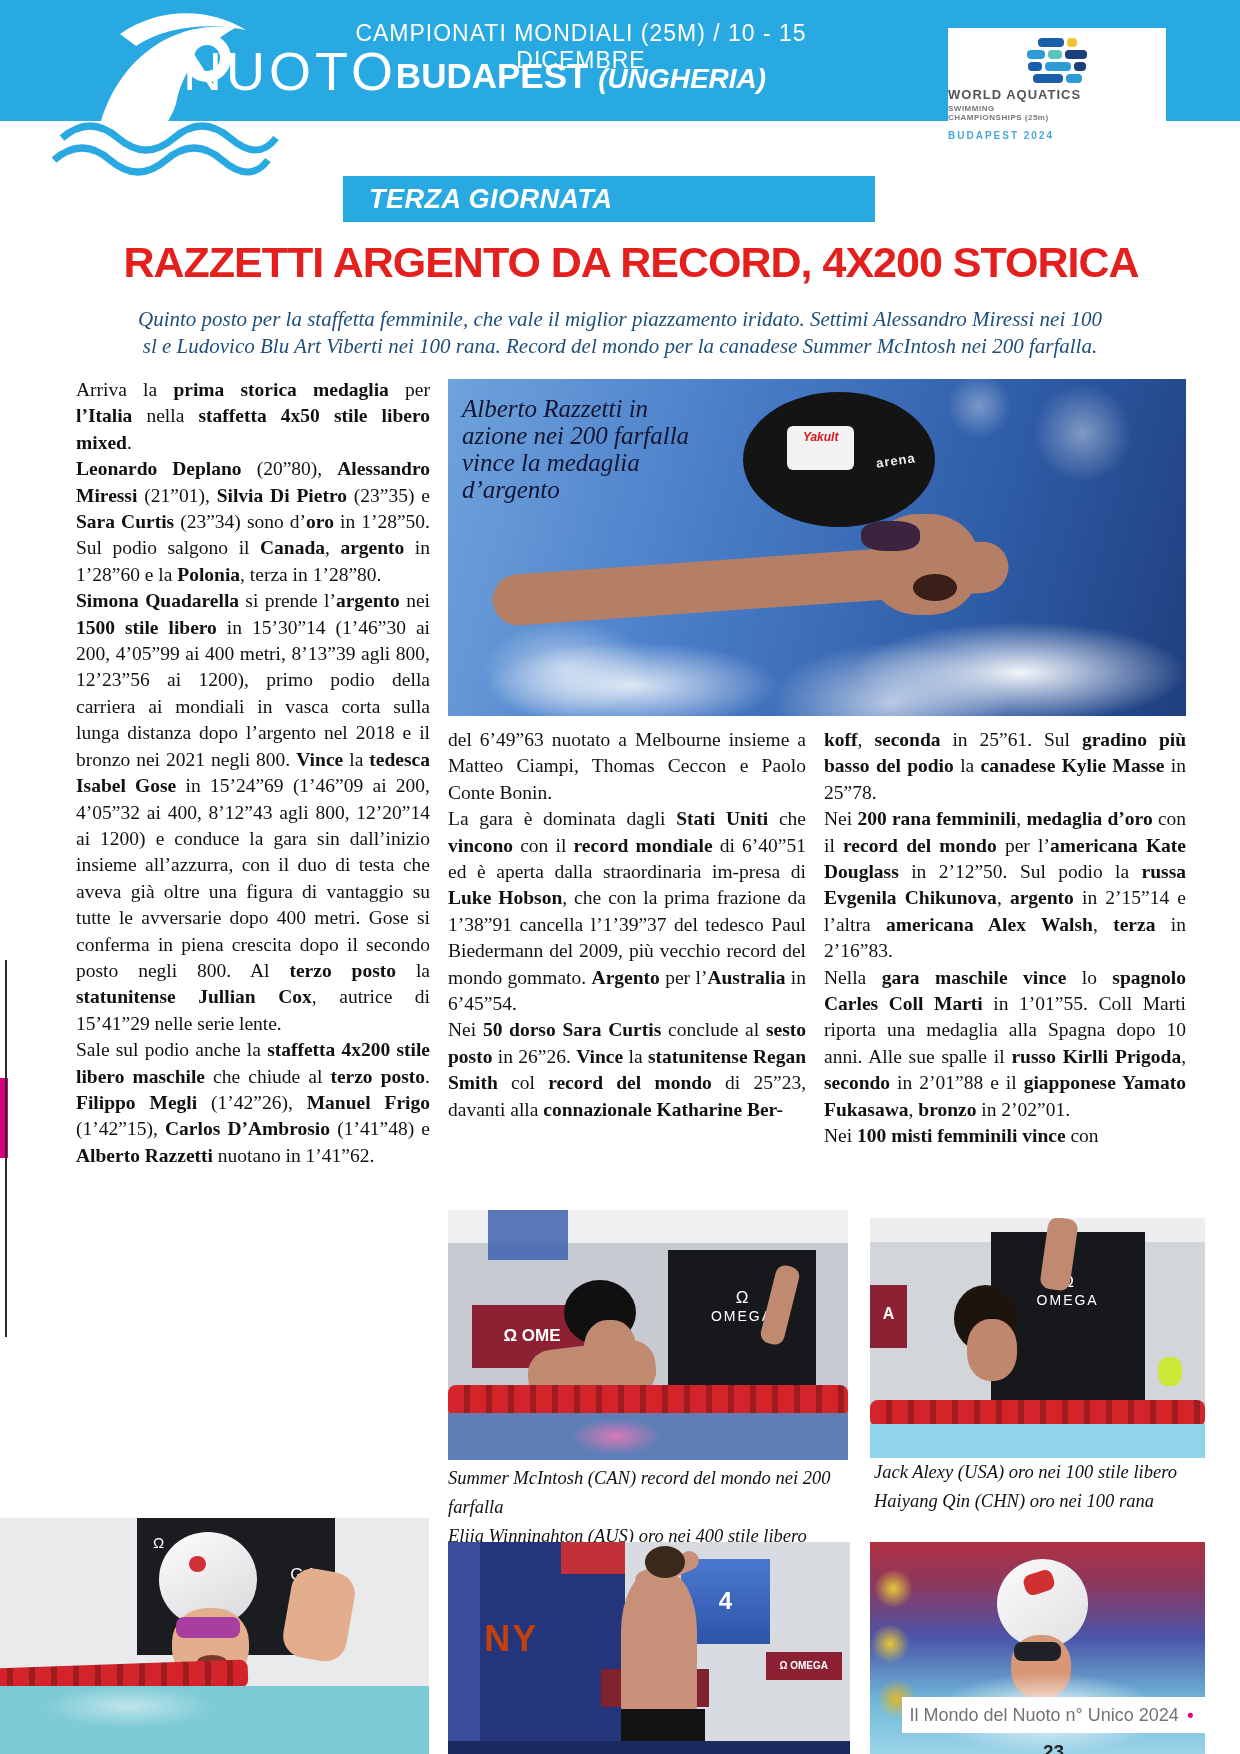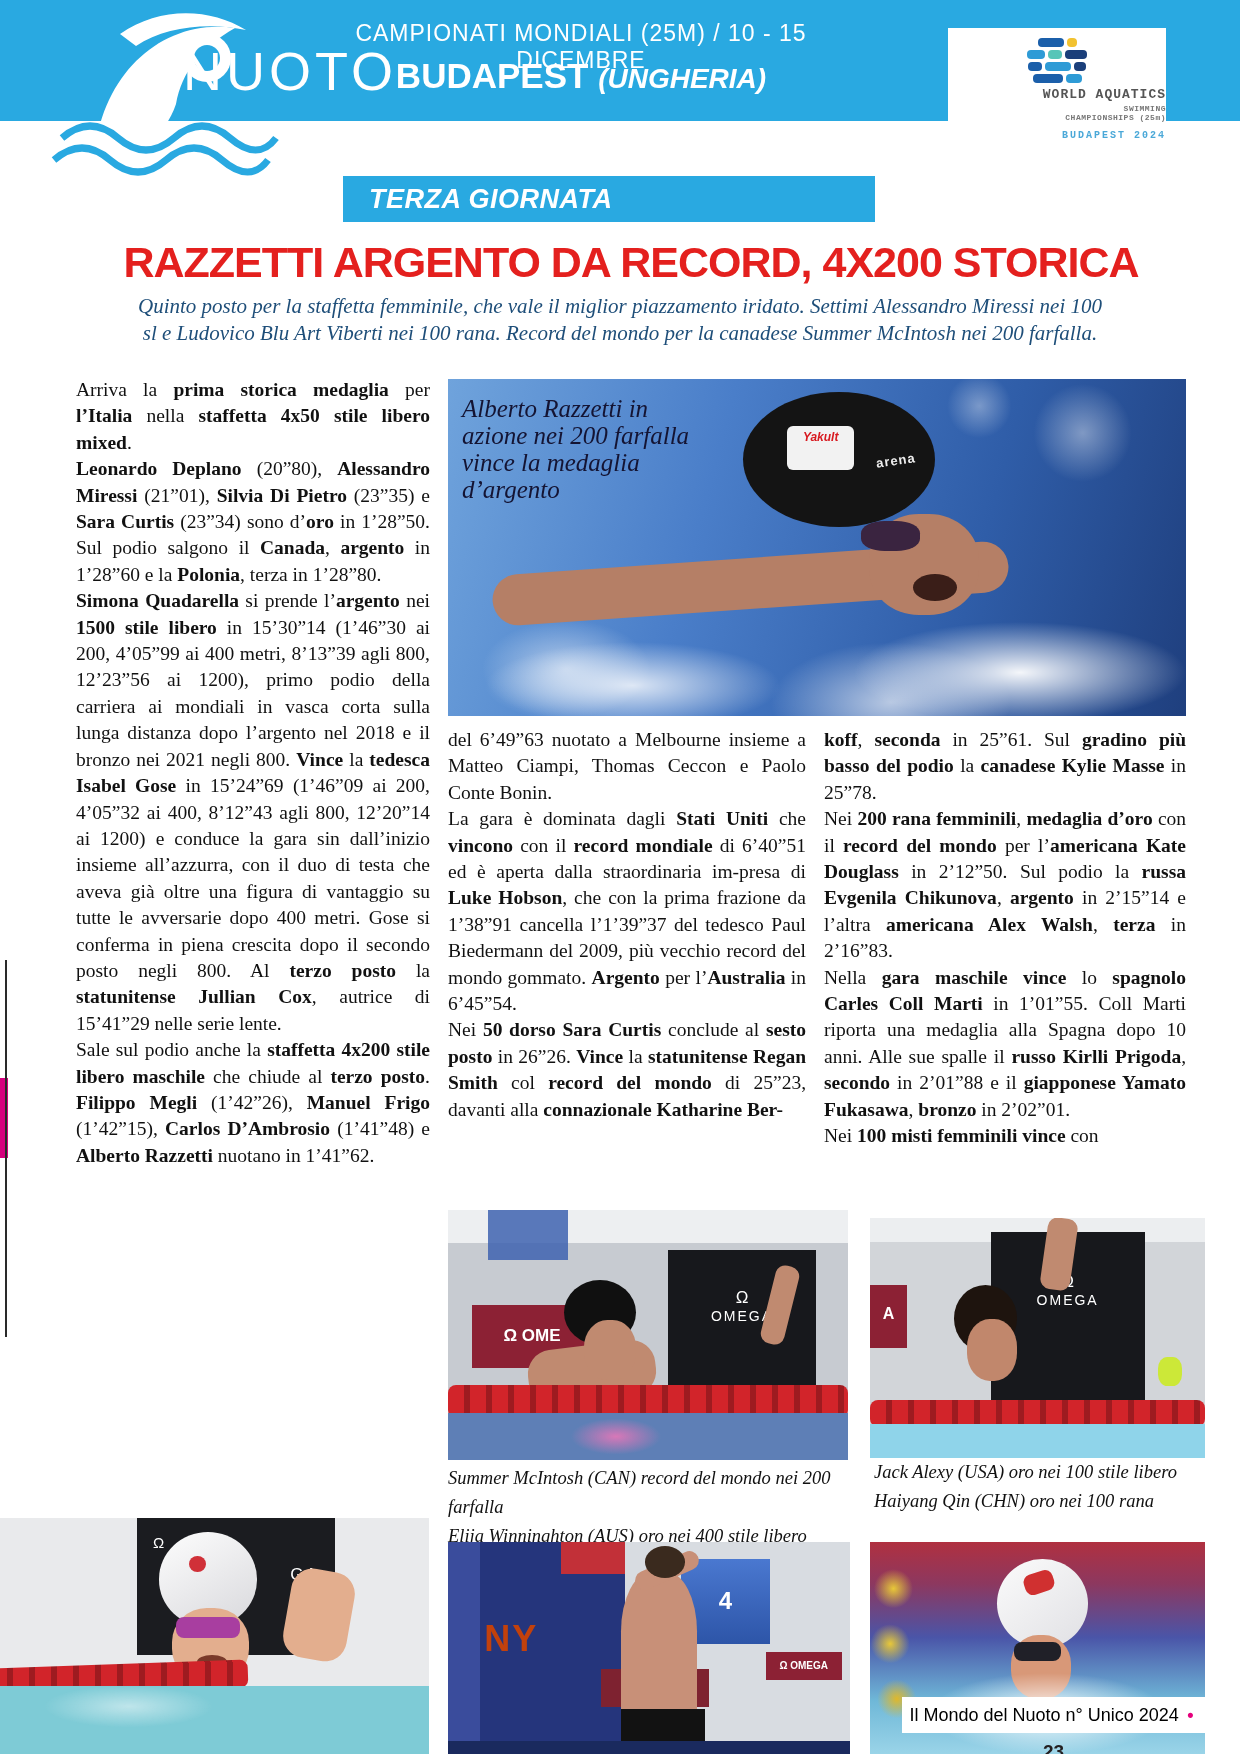--- a/index.html
+++ b/index.html
@@ -9,37 +9,37 @@
 
   
   #band{left:0;top:0;width:1240px;height:121px;background:#29A9E1;}
   #kicker{left:335px;top:20px;width:492px;text-align:center;color:#fff;
           font-family:"Liberation Sans",sans-serif;font-size:23px;font-weight:400;letter-spacing:1px;}
   #brand{left:183px;top:40px;color:#fff;font-family:"Liberation Sans",sans-serif;
          font-size:54px;font-weight:400;letter-spacing:4px;}
   #city{left:335px;top:56px;width:492px;text-align:center;color:#fff;
         font-family:"Liberation Sans",sans-serif;font-size:35px;font-weight:700;}
   #city .suffix{font-size:28px;font-style:italic;}
-  #logo-box{left:948px;top:28px;width:218px;height:155px;background:#fff;text-align:right;
-            font-family:Liberation Mono, monospace;}
+  #logo-box{left:948px;top:28px;width:218px;height:155px;background:#fff;text-align:left;
+            font-family:Liberation Sans, sans-serif;}
   .wa-picto{margin:10px auto 4px auto;width:84px;}
   .wa-row{display:flex;justify-content:center;gap:3px;margin-top:3px;}
   .wa-cell{height:9px;border-radius:4px;}
   #wa1{color:#555;font-size:13px;font-weight:700;letter-spacing:1px;margin-top:4px;}
   #wa2{color:#777;font-size:8px;font-weight:700;letter-spacing:.5px;margin-top:2px;}
   #wa3{color:#777;font-size:8px;font-weight:700;letter-spacing:.5px;}
   #wa4{color:#4AA8D8;font-size:10px;font-weight:700;letter-spacing:2px;margin-top:8px;}
   #terza-bar{left:343px;top:176px;width:532px;height:46px;background:#29A9E1;}
   #terza-bar span{display:block;padding-left:26px;line-height:46px;color:#fff;
     font-family:"Liberation Sans",sans-serif;font-size:27px;font-weight:700;font-style:italic;letter-spacing:.5px;}
 
   
   #title{left:76px;top:238px;width:1110px;text-align:center;color:#E4201E;
          font-family:"Liberation Sans",sans-serif;font-size:43px;font-weight:800;letter-spacing:-1px;}
-  #standfirst{left:130px;top:293px;width:980px;text-align:center;color:#1E4E79;
+  #standfirst{left:130px;top:306px;width:980px;text-align:center;color:#1E4E79;
               font-style:italic;font-size:21px;line-height:27px;}
 
   
   .col{text-align:justify;font-size:19.5px;line-height:26.4px;}
   .col p{margin:0;}
   #col1{left:76px;top:377px;width:354px;}
   #col2{left:448px;top:727px;width:358px;}
   #col3{left:824px;top:727px;width:362px;}
   .caption{font-style:italic;font-size:18.5px;line-height:29px;color:#111;}
 
@@ -146,21 +146,21 @@
   #q3-goggle{left:43%;top:47%;width:14%;height:9%;background:#202028;border-radius:8px;}
   #q3-splash{left:18%;top:62%;width:70%;height:38%;
       background:radial-gradient(closest-side,rgba(255,255,255,.95),rgba(255,255,255,0));}
 
   
   #cap-mid2{left:448px;top:1464px;width:402px;}
   #cap-right2{left:874px;top:1458px;width:340px;}
   #cap-left{left:78px;top:1484px;width:354px;}
   #footer-box{left:902px;top:1697px;width:303px;height:36px;background:#fff;text-align:center;
       font-family:"Liberation Sans",sans-serif;line-height:36px;}
-  #footer-box .credit{color:#000000;font-size:18px;}
+  #footer-box .credit{color:#737373;font-size:18px;}
   #footer-box .dot{color:#E5007D;font-weight:700;font-size:18px;padding:0 4px;}
   #footer-box .page{color:#231F20;font-weight:700;font-size:19px;}
 
   
   #edge-magenta{left:0;top:1078px;width:8px;height:80px;background:#D6007E;}
   #edge-line{left:5px;top:960px;width:2px;height:377px;background:#2A2A2A;}
 </style>
 </head>
 <body>
 

